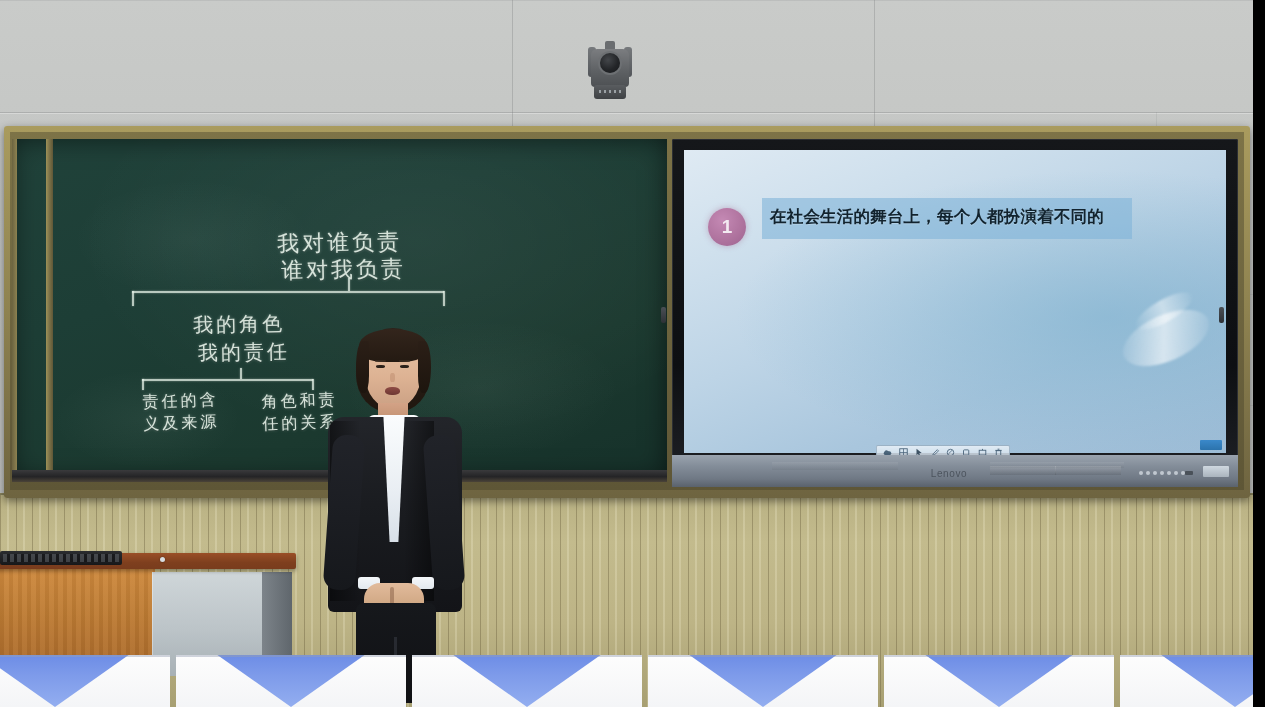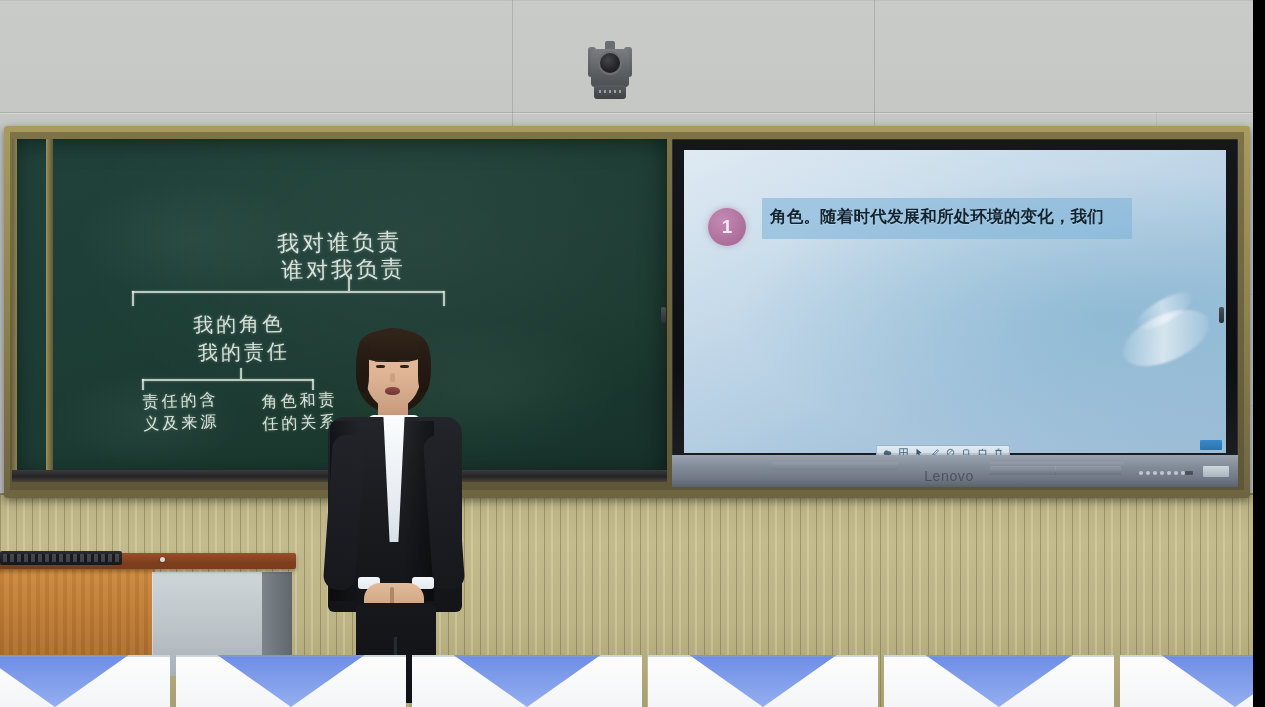--- a/index.html
+++ b/index.html
@@ -178,21 +178,21 @@
   .panel-bezel{
     position:absolute; left:672px; top:455px; width:566px; height:32px;
     background:linear-gradient(180deg,#9aa3ae 0%,#838d99 35%,#6f7884 75%,#5a626c 100%);
   }
   .bezel-vent{
     position:absolute; top:466px; height:9px; width:66px;
     background:linear-gradient(180deg,rgba(255,255,255,.16),rgba(0,0,0,.10));
   }
   .lenovo-mark{
     position:absolute; left:919px; top:468px; width:60px; height:10px;
-    color:#3c434c; font-size:14px; letter-spacing:.6px;
+    color:#3c434c; font-size:10px; letter-spacing:.6px;
     font-family:"Liberation Sans", sans-serif; text-align:center;
     opacity:.72;
   }
   .bezel-btns{
     position:absolute; left:1139px; top:470px; width:58px; height:6px;
     display:flex; gap:3px; align-items:center;
   }
   .bezel-btn{ width:4px; height:4px; border-radius:50%; background:#cdd4da; opacity:.85; }
   .bezel-logo2{
     position:absolute; left:1203px; top:466px; width:26px; height:11px;
@@ -431,21 +431,21 @@
 
   <div class="panel-outer"></div>
   <div class="panel-screen">
     <div class="slide-swoosh"></div>
     <div class="slide-swoosh2"></div>
   </div>
 
   <div class="badge-1">1</div>
 
   <div class="slide-textbox">
-    <div>角色。随着时代发展和所处环境的变化，我们</div>
+    <div>在社会生活的舞台上，每个人都扮演着不同的</div>
   </div>
 
   <div class="wb-toolbar">
     <span class="wb-ic">
       <svg viewBox="0 0 12 12" width="9" height="9">
           <ellipse cx="6" cy="7" rx="5" ry="3" fill="#2e4a63"></ellipse>
           <circle cx="4.5" cy="5.5" r="2.4" fill="#2e4a63"></circle>
         </svg>
     </span>
     <span class="wb-ic">

